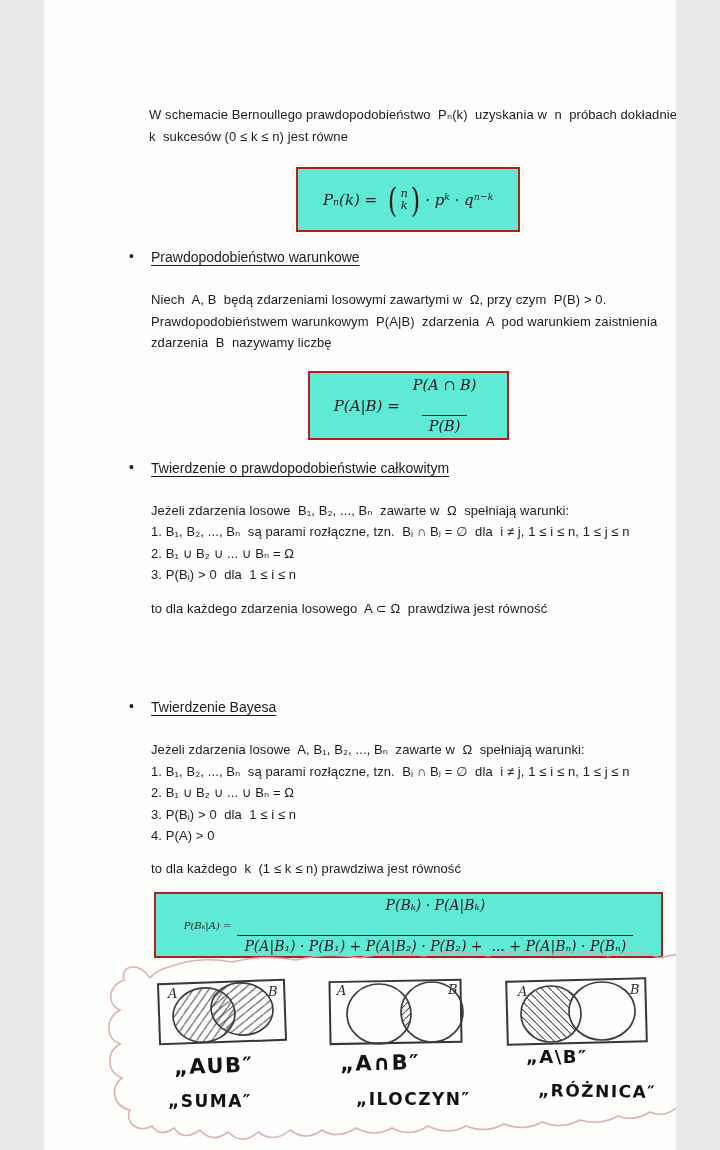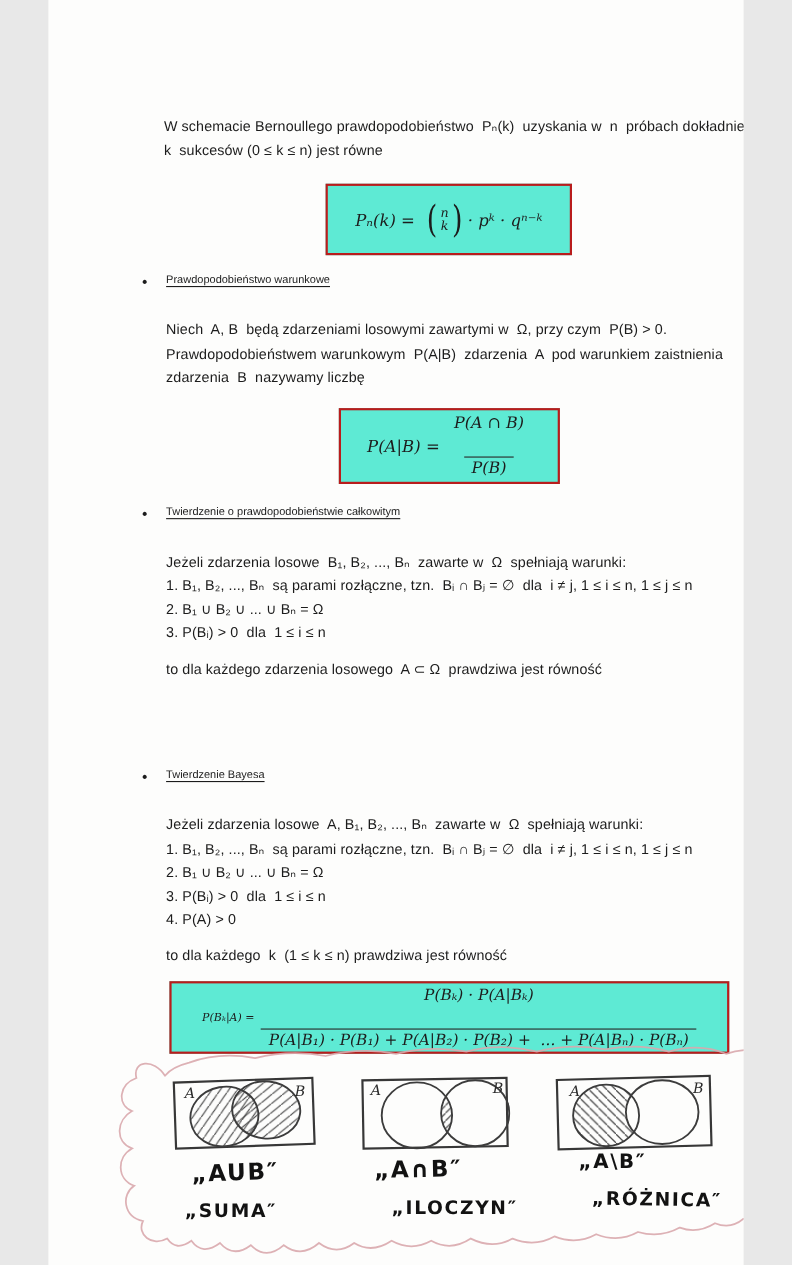--- a/index.html
+++ b/index.html
@@ -6,21 +6,21 @@
   .page{
     position:relative; width:632px; height:1150px; margin:0 auto;
     background:#fdfdfc; overflow:hidden;
     font-family:"Liberation Sans","DejaVu Sans",sans-serif;
     color:#1c1c1c;
   }
   .abs{position:absolute;}
   .tline{white-space:pre; font-size:13px; line-height:21.5px; letter-spacing:.1px;}
   .bullet{font-size:14px;}
   .stitle{
-    font-size:10px; text-decoration:underline; text-underline-offset:3px;
+    font-size:14px; text-decoration:underline; text-underline-offset:3px;
     text-decoration-thickness:1px;
   }
   .fbox{
     border:2px solid #b91c1c; background:#5eead4;
     display:flex; align-items:center; justify-content:center;
   }
   .math{
     font-family:"DejaVu Serif","Liberation Serif","DejaVu Sans",serif;
     font-style:italic; font-size:15px; white-space:pre;
   }

